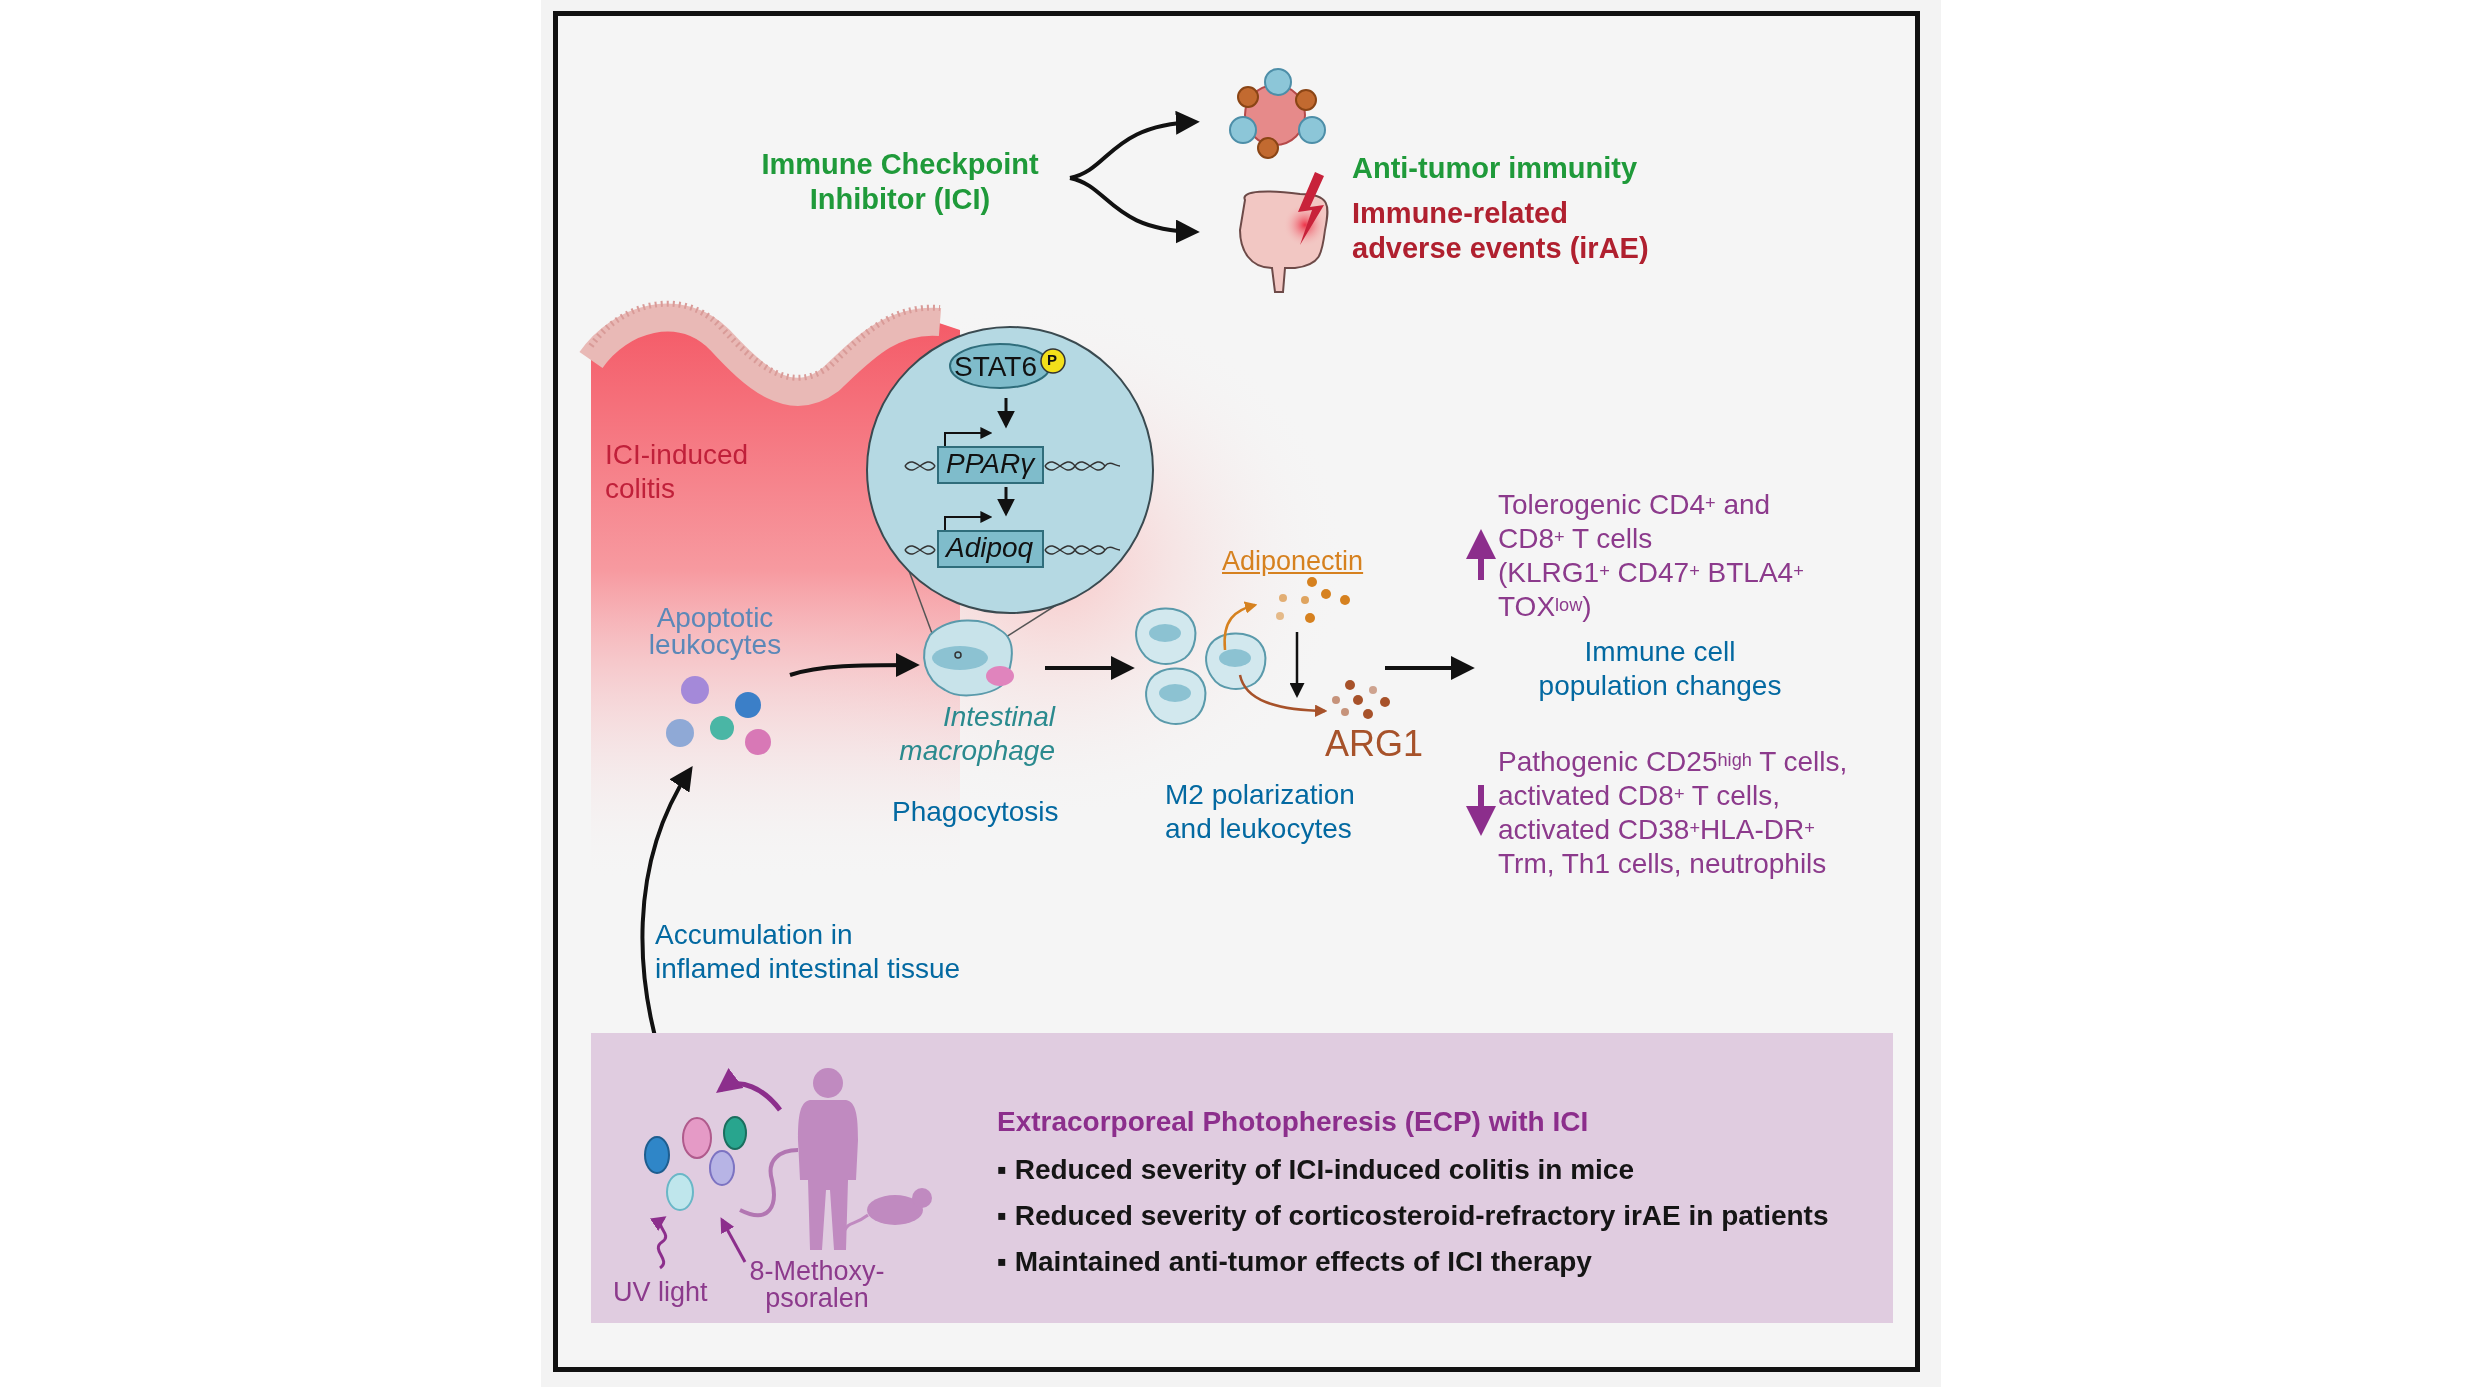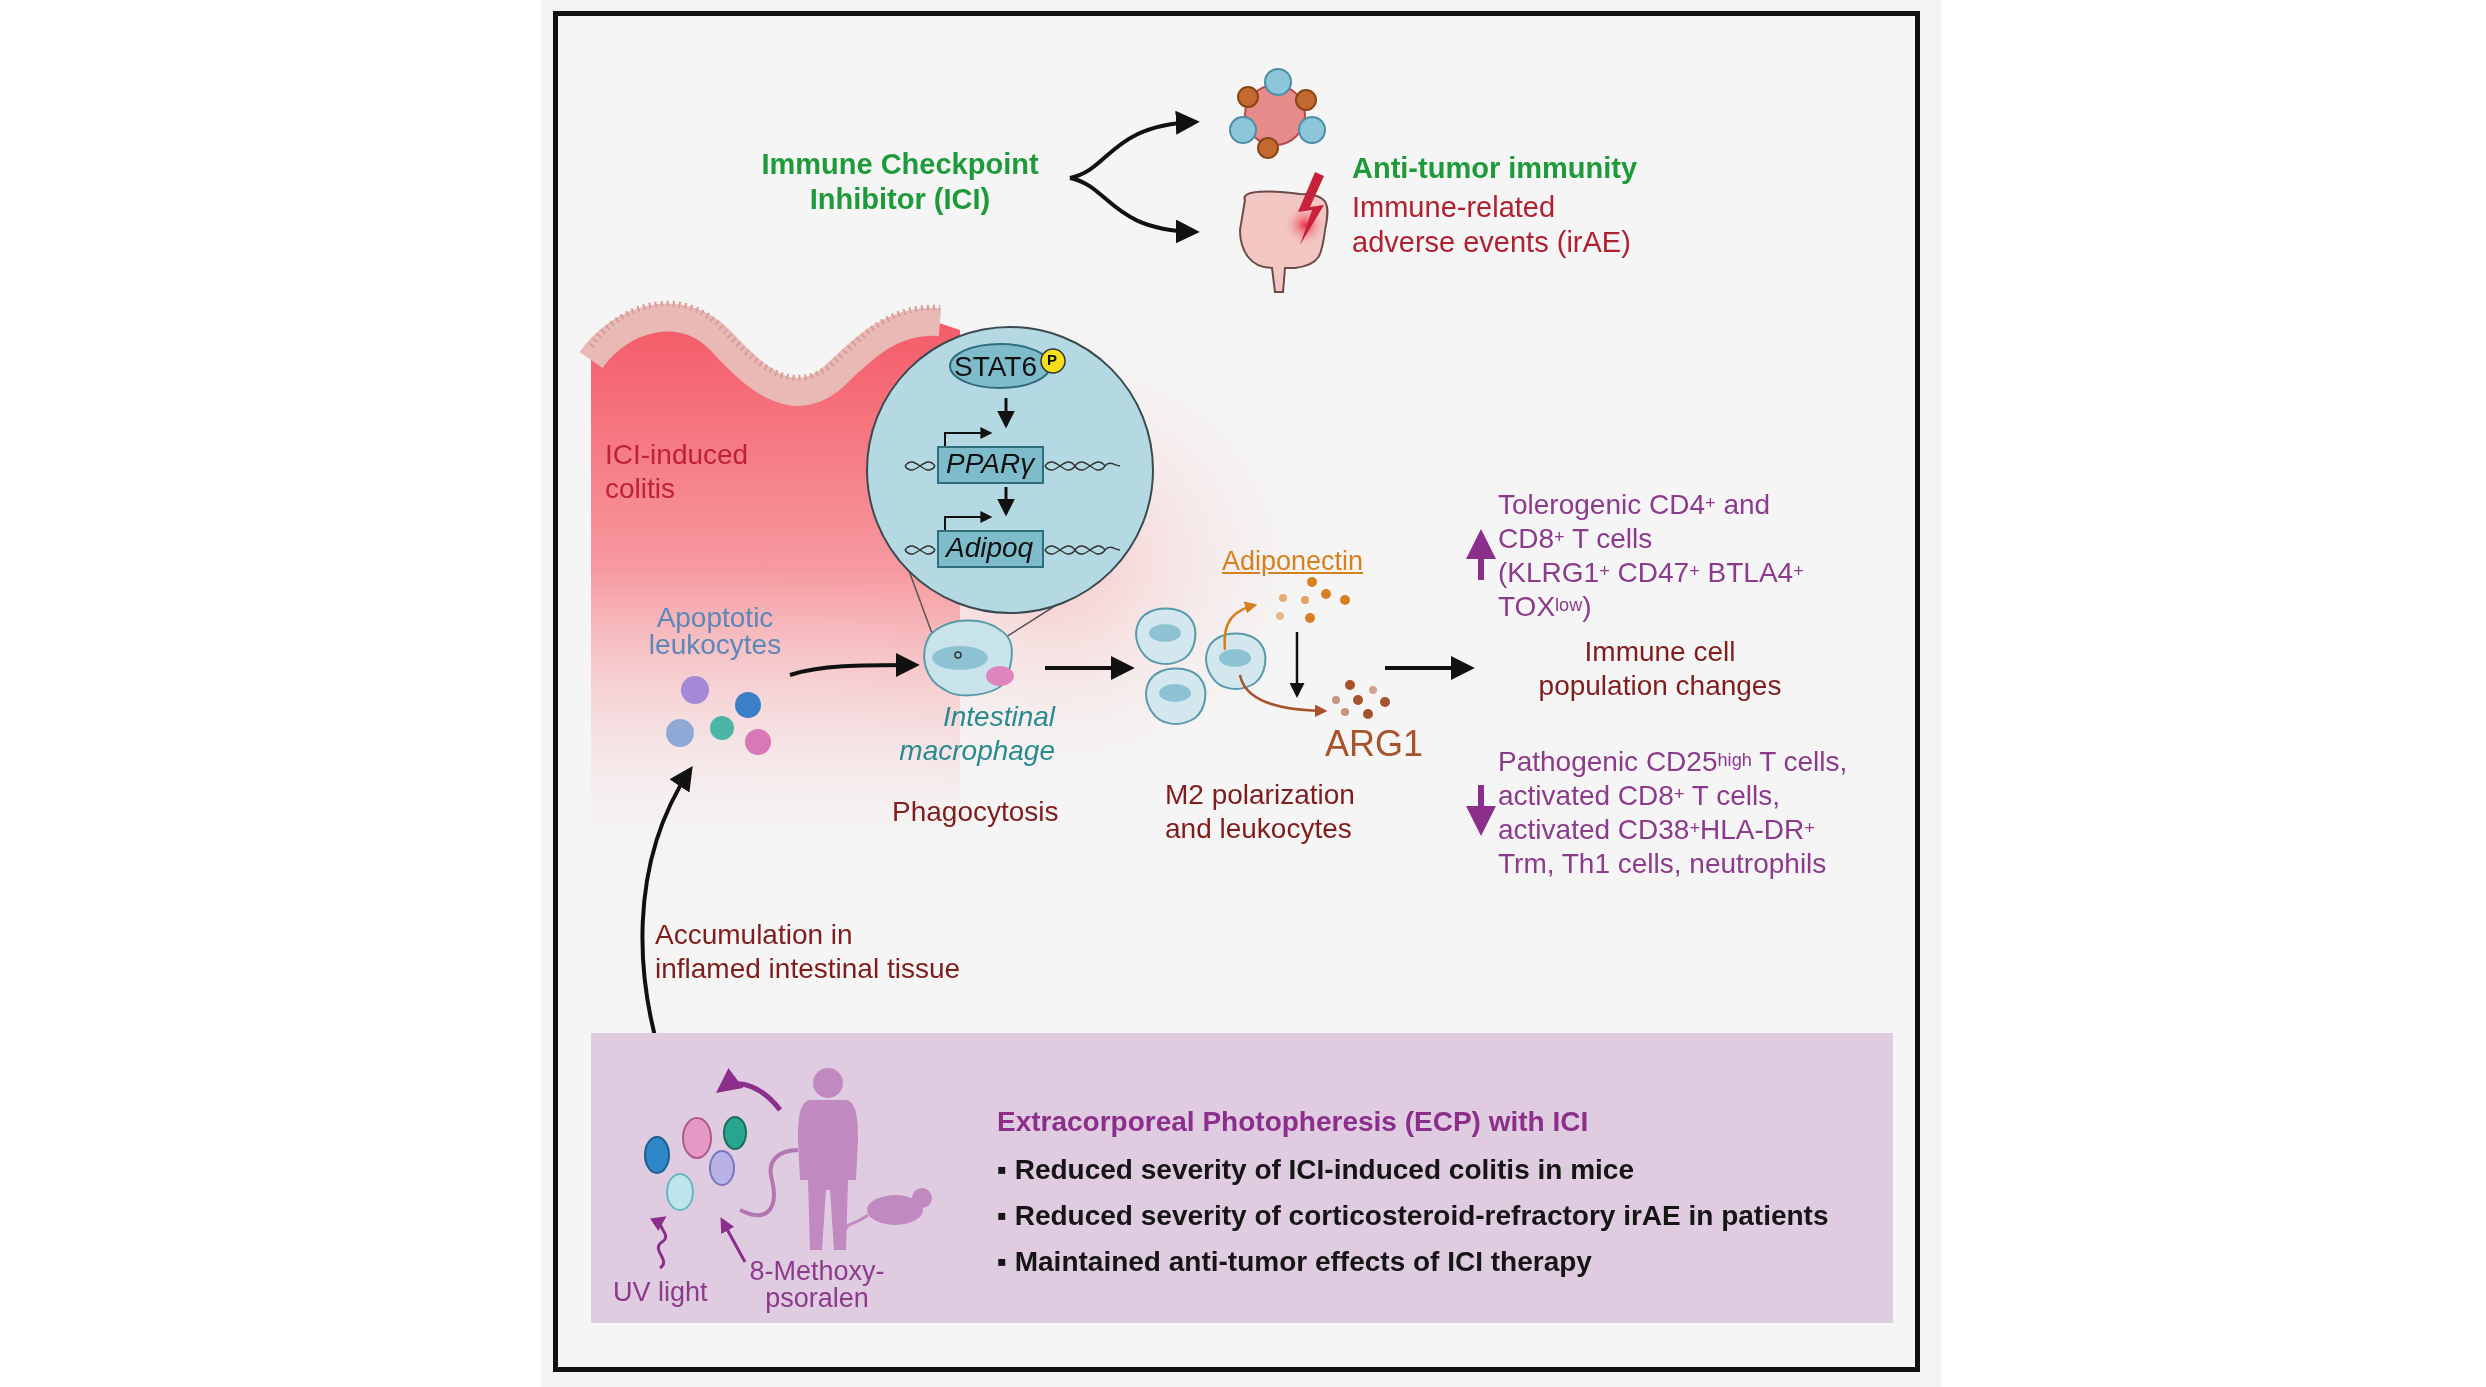--- a/index.html
+++ b/index.html
@@ -2,25 +2,25 @@
 <html><head>
 <meta charset="utf-8">
 <style>
   html,body{margin:0;padding:0;background:#ffffff;}
   body{width:2486px;height:1387px;position:relative;overflow:hidden;font-family:"Liberation Sans",sans-serif;}
   #canvas{position:absolute;left:0;top:0;width:2486px;height:1387px;}
   .outer{position:absolute;left:541px;top:0;width:1400px;height:1387px;background:#f3f3f3;}
   .frame{position:absolute;left:553px;top:11px;width:1367px;height:1361px;border:5px solid #111;box-sizing:border-box;background:#f5f5f5;}
   .t{position:absolute;white-space:nowrap;line-height:1.2;}
   .green{color:#1f9a3a;font-weight:bold;font-size:29px;}
-  .red{color:#b0202f;font-weight:normal;font-size:29px;}
+  .red{color:#b0202f;font-weight:bold;font-size:29px;margin-top:6px;}
   .colitis{color:#c0203a;font-size:28px;}
   .blue{color:#5b88b8;font-size:28px;}
   .teal{color:#2a8a8e;font-size:28px;}
-  .black{color:#7f1d1d;font-size:28px;}
+  .black{color:#0369a1;font-size:28px;}
   .orange{color:#d6811f;font-size:27px;}
   .brown{color:#a7522a;font-size:36px;}
   .purple{color:#8c3a8c;font-size:28px;line-height:34px;}
   .purpletitle{color:#8c2e8c;font-weight:bold;font-size:28px;}
   .bullet{color:#151515;font-weight:bold;font-size:28px;}
   sup{font-size:0.65em;vertical-align:top;position:relative;top:-2px;}
   .gene{font-style:italic;font-size:28px;color:#111;}
   .stat{font-size:28px;color:#111;}
 </style>
 </head>

